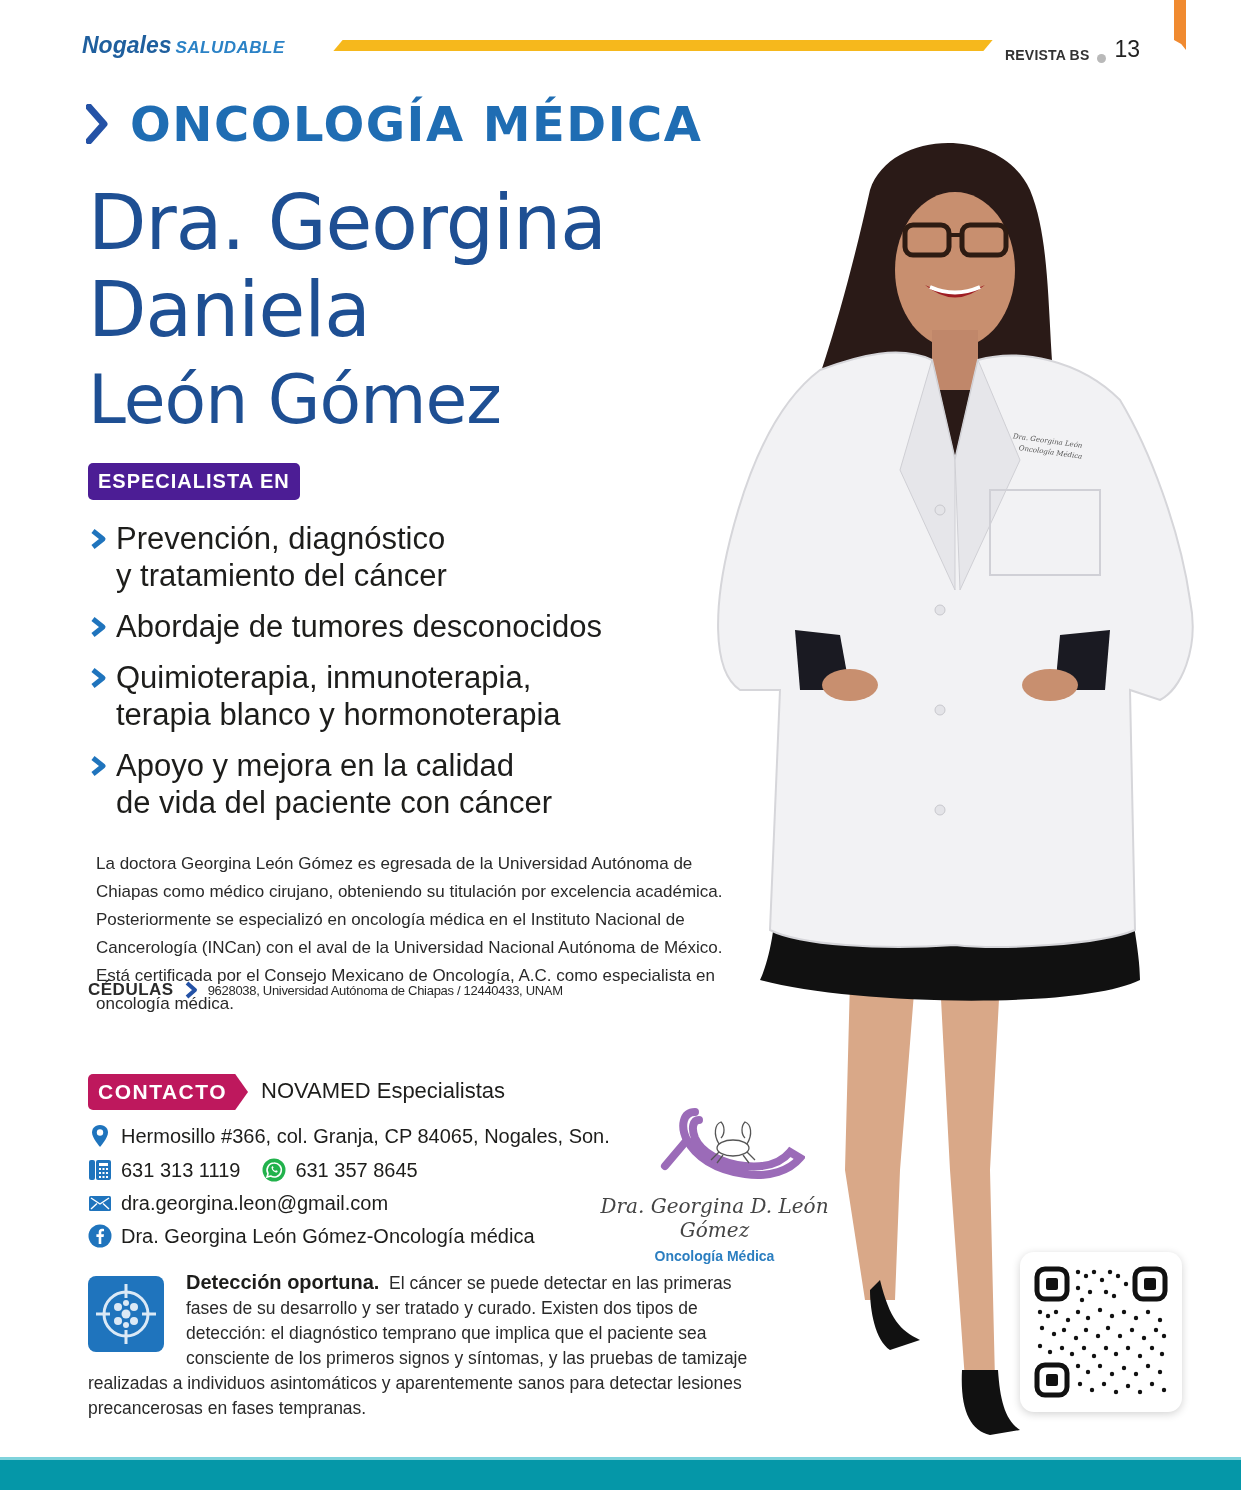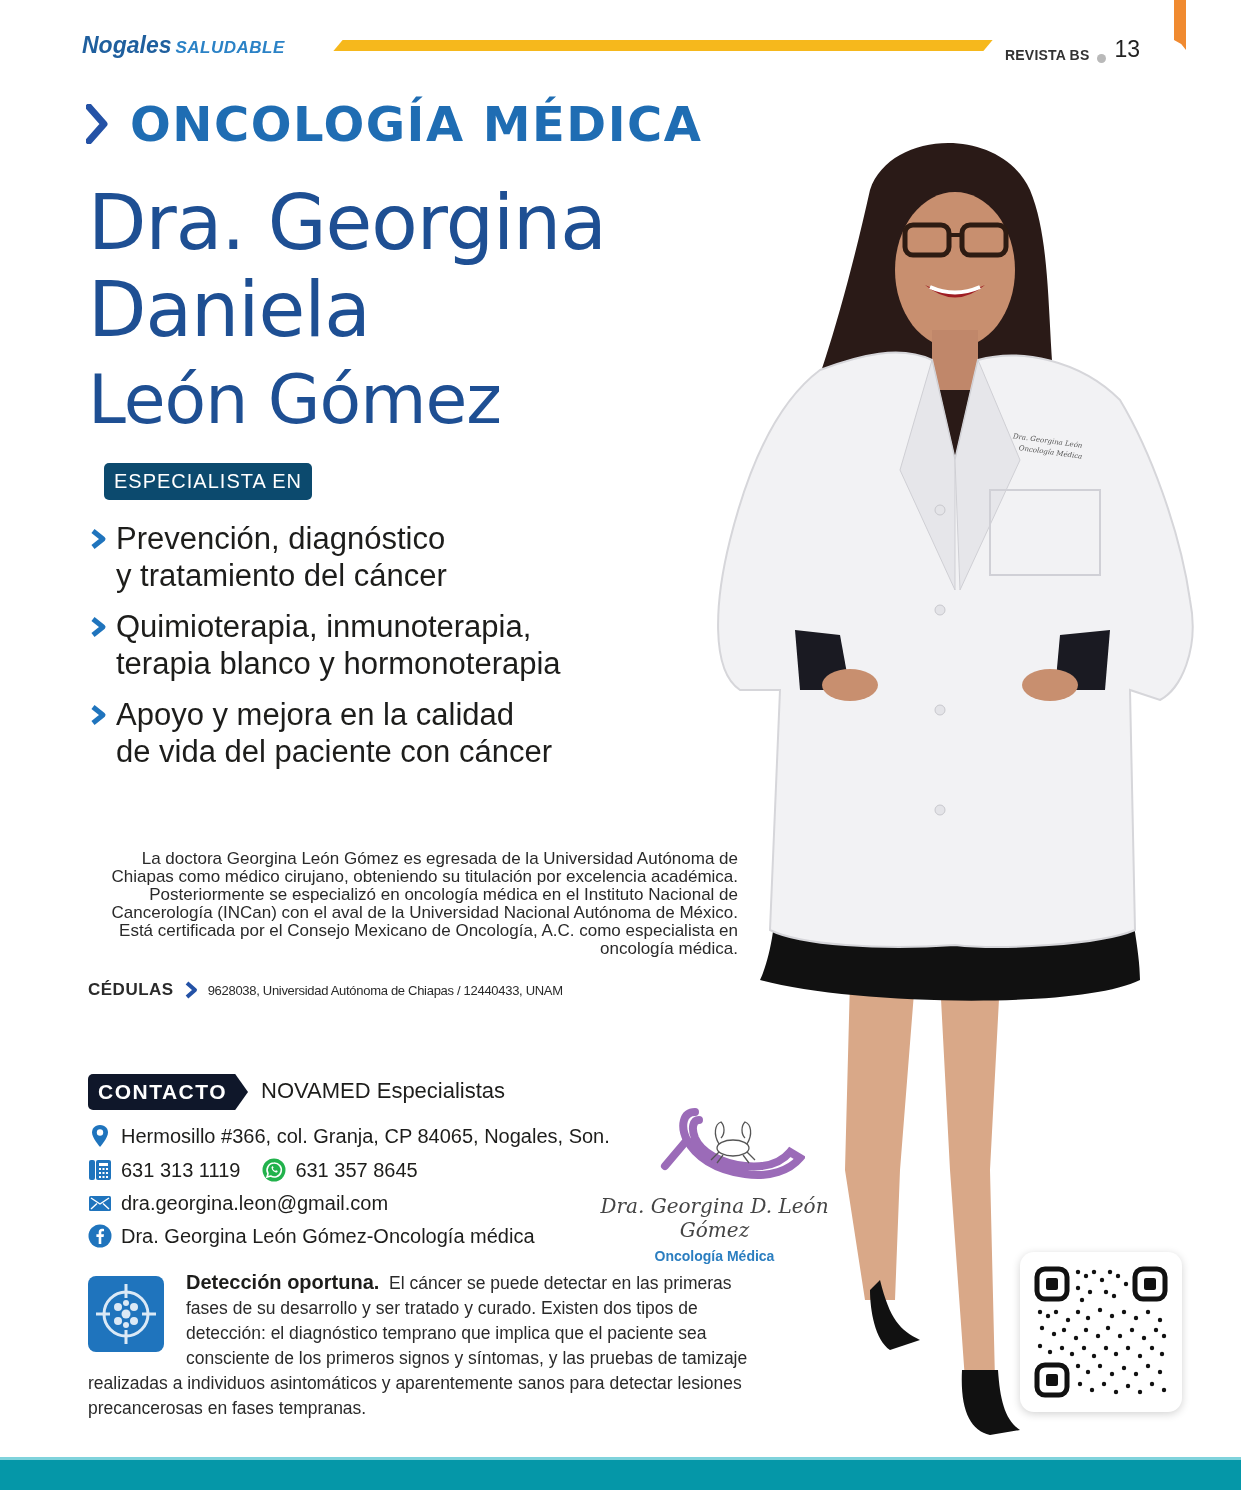--- a/index.html
+++ b/index.html
@@ -20,35 +20,35 @@
   
   .section { position: absolute; left: 86px; top: 96px; display: flex; align-items: center; }
   .section .chev { width: 22px; height: 40px; margin-right: 22px; }
   .section .label { font-size: 48px; font-weight: bold; color: #1f6db3; letter-spacing: 1.5px; font-family: "DejaVu Sans", sans-serif; }
 
   .name { position: absolute; left: 88px; color: #1e4f93; font-family: "DejaVu Sans", sans-serif; letter-spacing: -1px; }
   .name.l1 { top: 178px; font-size: 76px; }
   .name.l2 { top: 265px; font-size: 76px; }
   .name.l3 { top: 360px; font-size: 68px; font-weight: 500; }
 
-  .pill { position: absolute; left: 88px; top: 463px; background: #0c4a6e; color: #fff; font-size: 20px; font-weight: normal; padding: 7px 10px; border-radius: 5px; letter-spacing: 1px; margin-left: 16px; }
+  .pill { position: absolute; left: 88px; top: 463px; background: #4c1d95; color: #fff; font-size: 20px; font-weight: bold; padding: 7px 10px; border-radius: 5px; letter-spacing: 1px; }
 
   .specs { position: absolute; left: 88px; top: 520px; width: 600px; }
   .spec { display: flex; margin-bottom: 14px; }
   .spec .ch { width: 22px; height: 22px; margin-top: 8px; margin-right: 6px; flex: none; }
   .spec .tx { font-size: 31px; line-height: 37px; color: #1d1d1b; }
 
-  .bio { position: absolute; left: 88px; top: 850px; width: 650px; font-size: 17px; line-height: 18px; color: #2a2a2a; text-align: right; }
+  .bio { position: absolute; left: 96px; top: 850px; width: 650px; font-size: 17px; line-height: 28px; color: #2a2a2a; }
 
   .cedulas { position: absolute; left: 88px; top: 980px; display: flex; align-items: center; }
   .cedulas .k { font-size: 17px; font-weight: bold; color: #2a2a2a; letter-spacing: 0.5px; }
   .cedulas .ch { width: 14px; height: 18px; margin: 0 10px; }
   .cedulas .v { font-size: 13px; color: #2a2a2a; letter-spacing: -0.3px; }
 
-  .contact-tag { position: absolute; left: 88px; top: 1074px; height: 36px; width: 160px; background: #0f172a; color: #fff; font-size: 21px; font-weight: bold; padding: 6px 10px; letter-spacing: 1.5px; border-radius: 5px 0 0 5px; clip-path: polygon(0 0,92% 0,100% 50%,92% 100%,0 100%); }
+  .contact-tag { position: absolute; left: 88px; top: 1074px; height: 36px; width: 160px; background: #be185d; color: #fff; font-size: 21px; font-weight: bold; padding: 6px 10px; letter-spacing: 1.5px; border-radius: 5px 0 0 5px; clip-path: polygon(0 0,92% 0,100% 50%,92% 100%,0 100%); }
   .contact-org { position: absolute; left: 261px; top: 1078px; font-size: 22px; color: #1d1d1b; }
 
   .crow { position: absolute; left: 88px; display: flex; align-items: center; font-size: 20px; color: #1d1d1b; }
   .crow .ic { width: 24px; height: 24px; margin-right: 9px; flex: none; }
   .crow .gap { width: 22px; }
 
   .logo { position: absolute; left: 592px; top: 1108px; width: 245px; text-align: center; }
   .logo .sig { font-family: "DejaVu Serif", serif; font-style: italic; font-size: 20px; color: #444; margin-top: 2px; }
   .logo .sub { font-size: 14px; font-weight: bold; color: #2b7ec0; margin-top: 6px; }
 
@@ -90,20 +90,28 @@
 
 <div class="pill">ESPECIALISTA EN</div>
 <div class="specs">
   <div class="spec">
     <svg class="ch" viewBox="0 0 22 22">
         <path d="M5 3 L15 11 L5 19" fill="none" stroke="#1f74bd" stroke-width="5" stroke-linejoin="round"></path>
       </svg>
     <div class="tx">
         <div>Prevención, diagnóstico</div>
         <div>y tratamiento del cáncer</div>
+      </div>
+  </div>
+  <div class="spec">
+    <svg class="ch" viewBox="0 0 22 22">
+        <path d="M5 3 L15 11 L5 19" fill="none" stroke="#1f74bd" stroke-width="5" stroke-linejoin="round"></path>
+      </svg>
+    <div class="tx">
+        <div>Abordaje de tumores desconocidos</div>
       </div>
   </div>
   <div class="spec">
     <svg class="ch" viewBox="0 0 22 22">
         <path d="M5 3 L15 11 L5 19" fill="none" stroke="#1f74bd" stroke-width="5" stroke-linejoin="round"></path>
       </svg>
     <div class="tx">
         <div>Quimioterapia, inmunoterapia,</div>
         <div>terapia blanco y hormonoterapia</div>
       </div>

